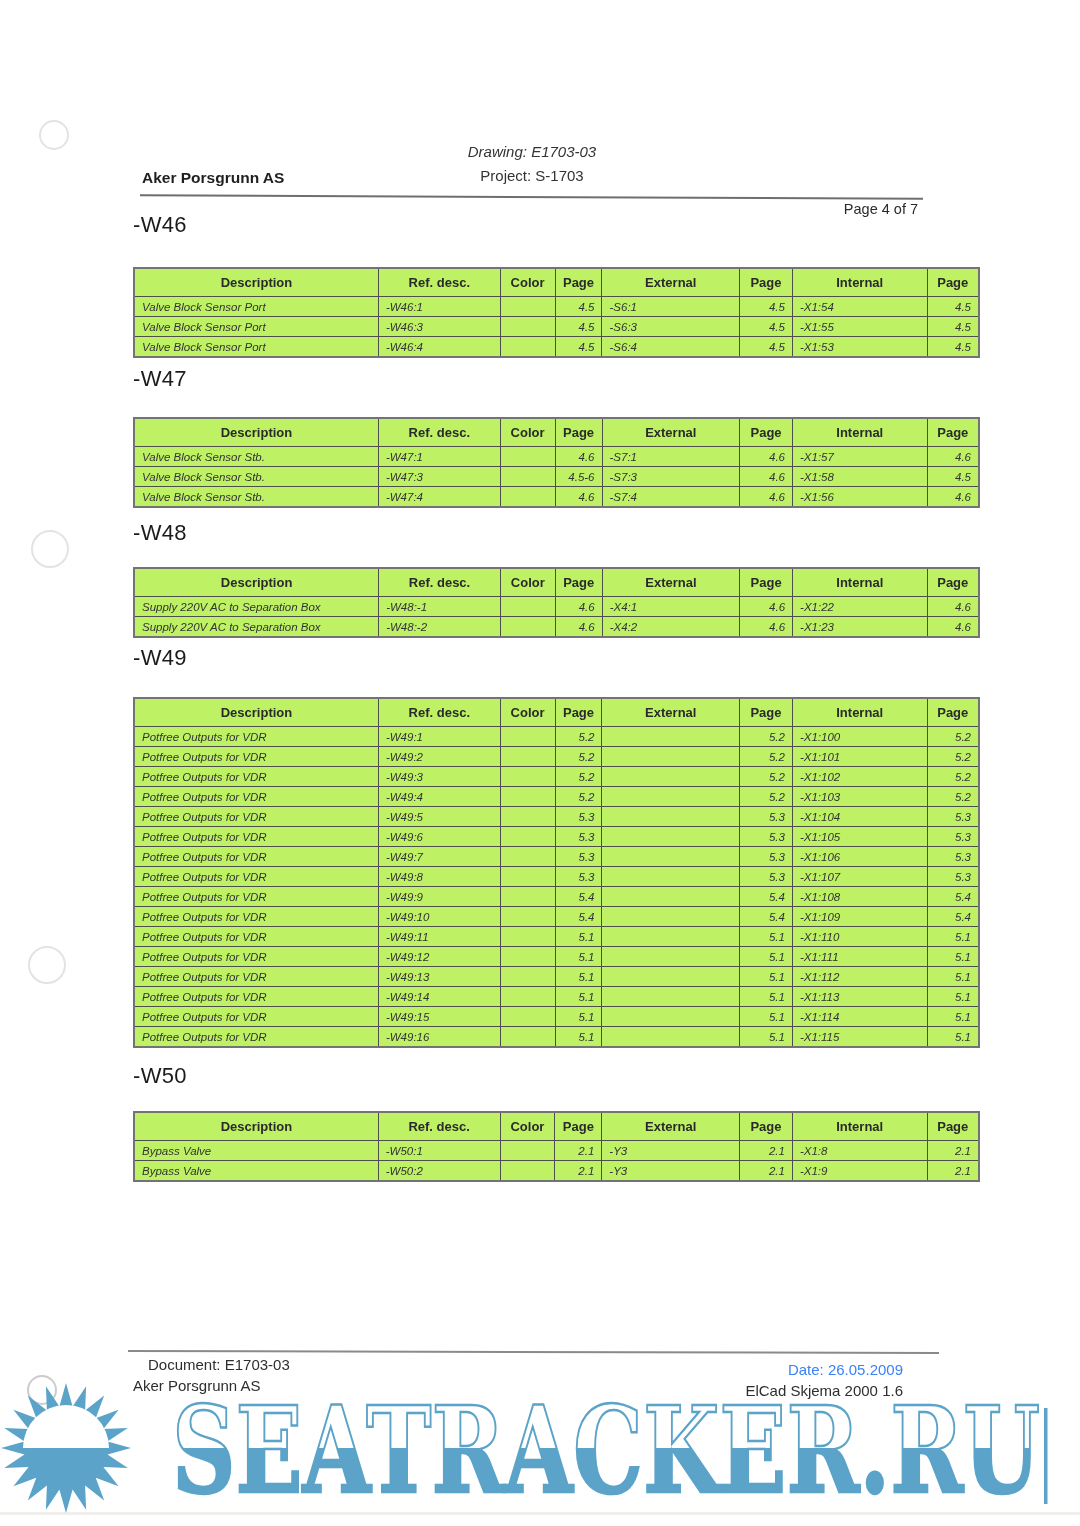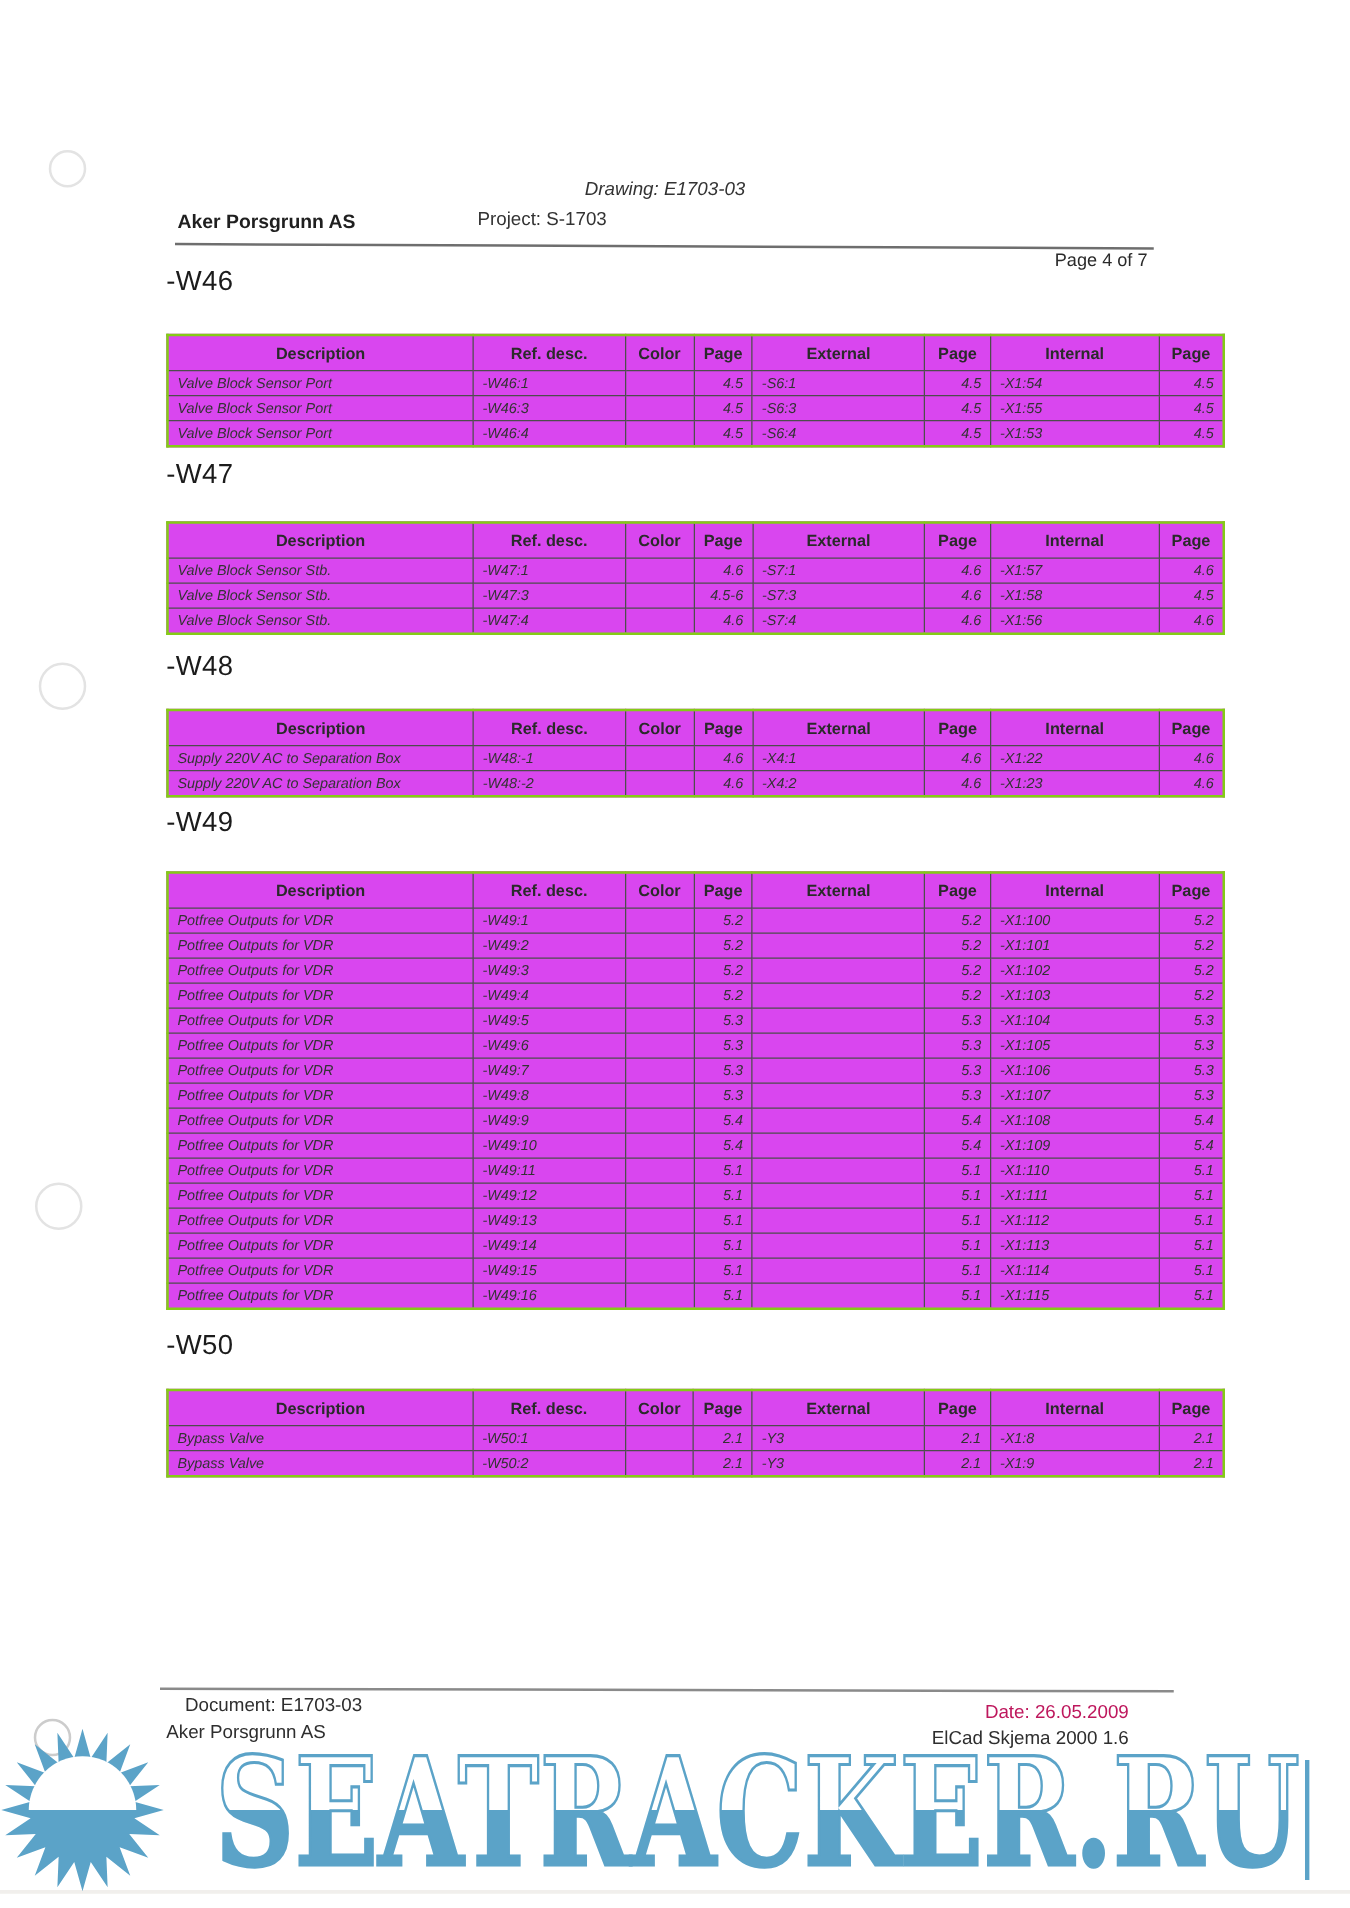--- a/index.html
+++ b/index.html
@@ -7,35 +7,35 @@
     width:1080px;height:1526px;background:#ffffff;overflow:hidden;position:relative;
     font-family:"Liberation Sans",sans-serif;color:#222;
   }
   .abs{position:absolute;}
   
   .hole{position:absolute;border-radius:50%;border:2px solid #e3e3e3;background:#fff;}
   .hole.dark{border-color:#cccccc;}
   
   .hdr-company{left:142px;top:169px;font-size:15.5px;font-weight:bold;color:#1f1f1f;}
   .hdr-drawing{left:382px;top:143px;width:300px;text-align:center;font-size:15px;color:#333;font-style:italic;}
-  .hdr-project{left:382px;top:167px;width:300px;text-align:left;font-size:15px;color:#333;}
+  .hdr-project{left:382px;top:167px;width:300px;text-align:center;font-size:15px;color:#333;}
   .hdr-page{left:758px;top:177px;width:160px;text-align:right;font-size:14.5px;color:#2a2a2a;margin-top:24px;}
   .rule{position:absolute;background:#6e6e6e;height:2px;}
   .rule-header{left:140px;top:196px;width:783px;transform:rotate(0.25deg);}
   .rule-footer{left:128px;top:1351px;width:811px;height:1.5px;background:#8a8a8a;transform:rotate(0.15deg);}
   .ftr-document{left:148px;top:1356px;font-size:15px;color:#2e2e2e;}
   .ftr-company{left:133px;top:1377px;font-size:15px;color:#2e2e2e;}
-  .ftr-date{left:703px;top:1361px;width:200px;text-align:right;font-size:15px;color:#be185d;}
+  .ftr-date{left:703px;top:1361px;width:200px;text-align:right;font-size:15px;color:#3b82f6;}
   .ftr-software{left:703px;top:1382px;width:200px;text-align:right;font-size:15px;color:#2e2e2e;}
   
   .section{position:absolute;left:133px;width:847px;}
   .sec-title{font-size:22px;font-weight:normal;color:#1b1b1b;letter-spacing:0.3px;
              font-family:"Liberation Sans",sans-serif;}
   table.ctable{position:absolute;left:0;border-collapse:collapse;table-layout:fixed;
-               border:2px solid #84cc16;background:#d946ef;}
+               border:2px solid #737373;background:#bef264;}
   .ctable th{border:1px solid #4d4d4d;height:27px;font-size:13px;font-weight:bold;
              color:#2a2a2a;text-align:center;padding:0 2px;white-space:nowrap;overflow:hidden;}
   .ctable td{border:1px solid #4d4d4d;height:19px;font-size:11.5px;font-style:italic;
              color:#333;padding:0 7px;white-space:nowrap;overflow:hidden;}
   .ctable td.num{text-align:right;}
   
   #watermark{position:absolute;left:0;top:0;pointer-events:none;}
   .bottom-streak{position:absolute;left:0;top:1512px;width:1080px;height:3px;background:#f1efec;}
 </style>
 </head>

